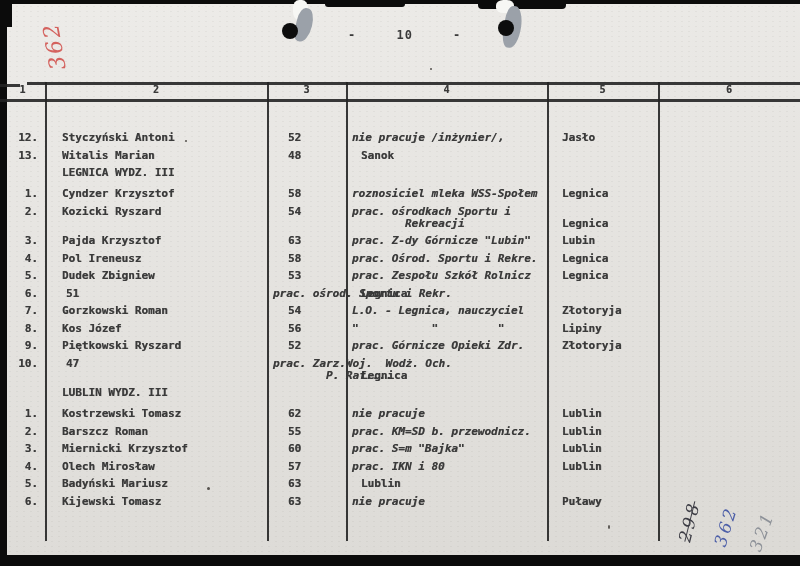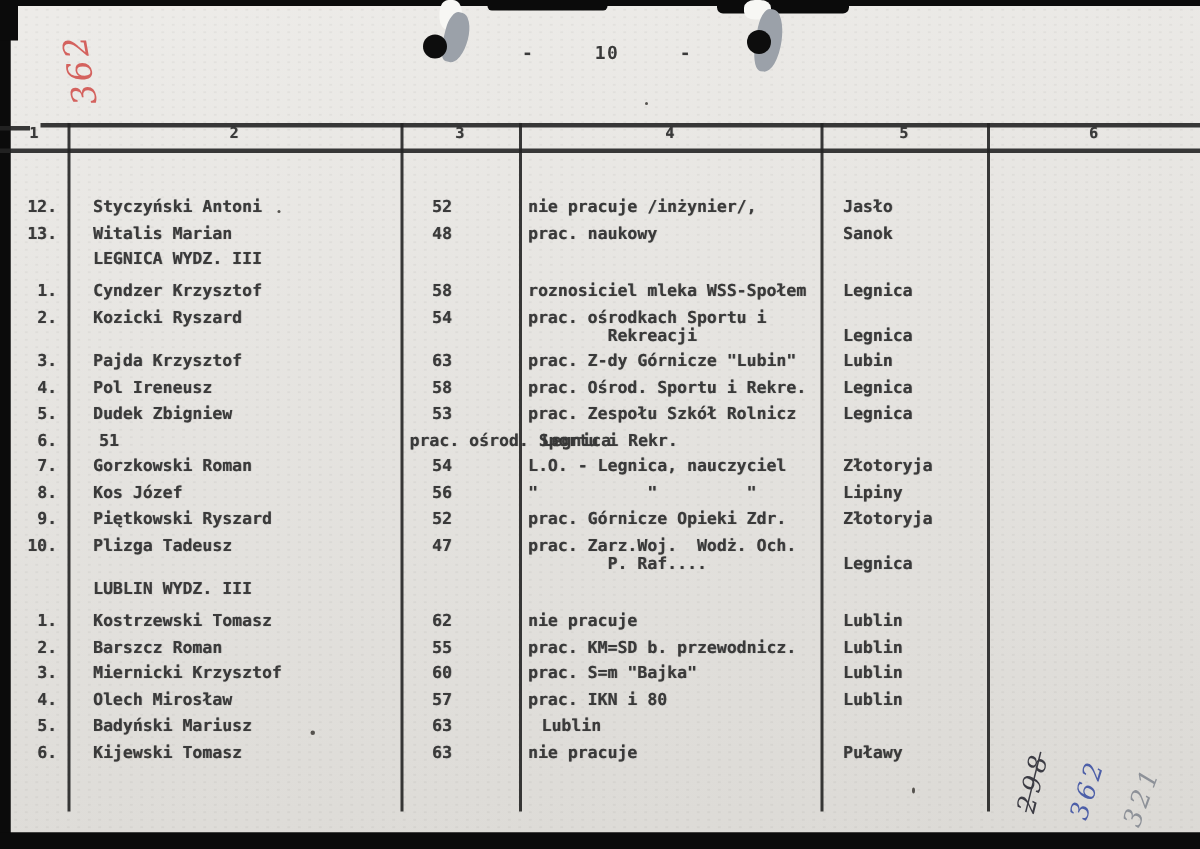--- a/index.html
+++ b/index.html
@@ -49,21 +49,21 @@
   .thead{position:absolute;left:0;top:84px;right:0;display:grid;
          grid-template-columns:45px 222px 79px 201px 111px 1fr;}
   .thead span{text-align:center;font-size:10px;}
 
   .tbody{position:absolute;left:0;top:132px;right:0;}
   .row{display:grid;grid-template-columns:45px 222px 79px 201px 111px 1fr;
        align-items:start;margin-bottom:5.5px;}
   .c-no{text-align:right;padding-right:7px;}
   .c-name{padding-left:17px;white-space:pre;}
   .c-age{padding-left:21px;}
-  .c-occ{padding-left:6px;white-space:pre;overflow:visible;}
+  .c-occ{padding-left:6px;white-space:pre;overflow:visible;font-style:italic;}
   .c-city{padding-left:15px;white-space:pre;}
   .c-city.end{align-self:end;}
   .sec-header{margin:5px 0 9px 62px;}
 
   
   .hand{position:absolute;font-family:"DejaVu Serif","Liberation Serif",serif;
         font-style:italic;transform-origin:left top;}
   .folio-red{left:46px;top:72px;font-size:22px;letter-spacing:2px;color:#d4625e;
              transform:rotate(-100deg);}
   .mark{transform-origin:left bottom;font-size:17px;letter-spacing:3px;}
@@ -122,21 +122,20 @@
         <div class="c-no">12.</div>
         <div class="c-name">Styczyński Antoni</div>
         <div class="c-age">52</div>
         <div class="c-occ">nie pracuje /inżynier/,</div>
         <div class="c-city">Jasło</div>
       </div>
       <div class="row">
         <div class="c-no">13.</div>
         <div class="c-name">Witalis Marian</div>
         <div class="c-age">48</div>
-        <div class="c-occ">prac. naukowy</div>
         <div class="c-city">Sanok</div>
       </div>
       <div class="sec-header">LEGNICA WYDZ. III</div>
       <div class="row">
         <div class="c-no">1.</div>
         <div class="c-name">Cyndzer Krzysztof</div>
         <div class="c-age">58</div>
         <div class="c-occ">roznosiciel mleka WSS-Społem</div>
         <div class="c-city">Legnica</div>
       </div>
@@ -191,21 +190,20 @@
       </div>
       <div class="row">
         <div class="c-no">9.</div>
         <div class="c-name">Piętkowski Ryszard</div>
         <div class="c-age">52</div>
         <div class="c-occ">prac. Górnicze Opieki Zdr.</div>
         <div class="c-city">Złotoryja</div>
       </div>
       <div class="row">
         <div class="c-no">10.</div>
-        <div class="c-name">Plizga Tadeusz</div>
         <div class="c-age">47</div>
         <div class="c-occ">prac. Zarz.Woj.  Wodż. Och.
         P. Raf....</div>
         <div class="c-city end">Legnica</div>
       </div>
       <div class="sec-header">LUBLIN WYDZ. III</div>
       <div class="row">
         <div class="c-no">1.</div>
         <div class="c-name">Kostrzewski Tomasz</div>
         <div class="c-age">62</div>

